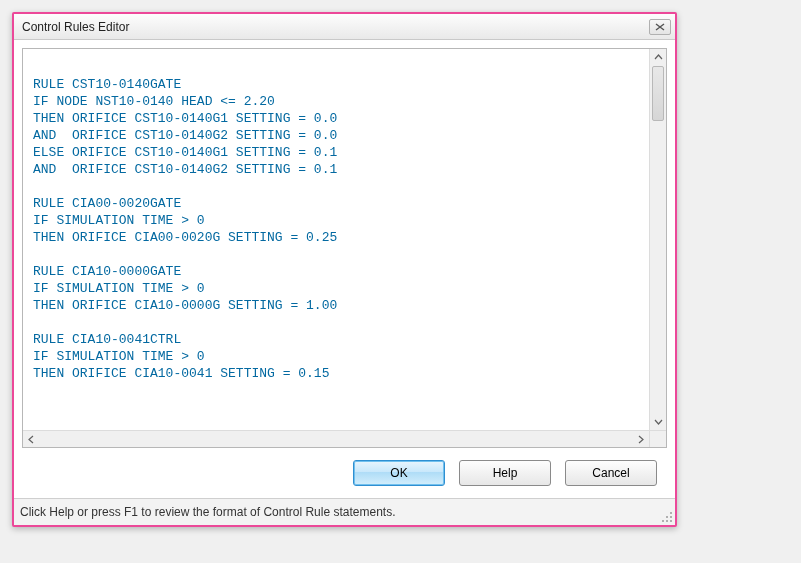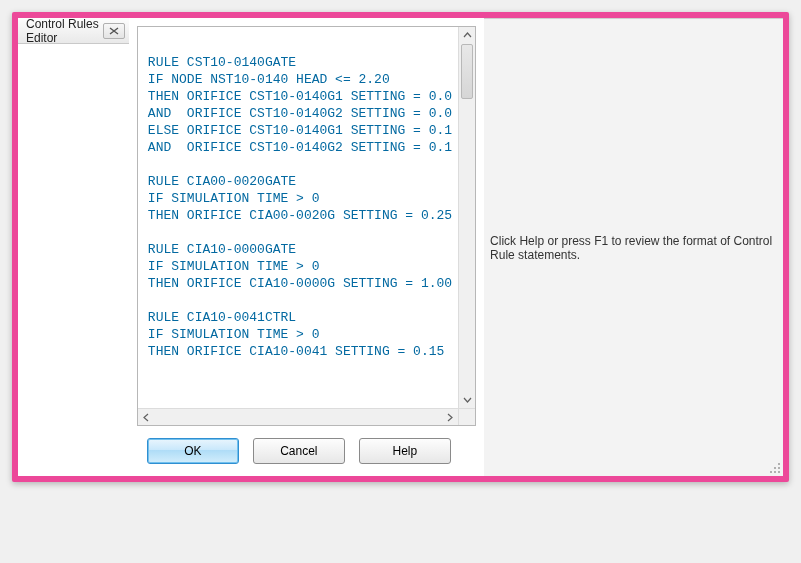--- a/index.html
+++ b/index.html
@@ -4,27 +4,27 @@
 <style>
   * { box-sizing: border-box; }
   body {
     margin: 0;
     padding: 12px;
     background: #f0f0f0;
     font-family: "Segoe UI", Tahoma, sans-serif;
     font-size: 12px;
   }
   .window {
-    width: 777px;
+    width: 665px;
     background: #fff;
-    border: 6px solid #ec4899;
+    border: 2px solid #ec4899;
     border-radius: 2px;
     box-shadow: 0 2px 6px rgba(0,0,0,0.25);
     display: flex;
-    flex-direction: row;
+    flex-direction: column;
   }
   .titlebar {
     height: 26px;
     background: linear-gradient(#fdfdfd, #e9e9e9);
     border-bottom: 1px solid #c9c9c9;
     display: flex;
     align-items: center;
     padding: 0 4px 0 8px;
   }
   .titlebar-text {
@@ -111,21 +111,21 @@
   .hscroll .track { flex:1; }
   .hscroll .corner {
     width:17px;
     border-left:1px solid #dcdcdc;
     background:#f0f0f0;
   }
   .arrow svg { display:block; }
 
   .button-row {
     display:flex;
-    justify-content:flex-start;
+    justify-content:flex-end;
     gap:14px;
     padding:12px 10px 12px 10px;
   }
   .btn {
     min-width:92px;
     height:26px;
     border:1px solid #8a8a8a;
     border-radius:3px;
     background: linear-gradient(#fdfdfd,#e7e7e7);
     font-size:12px;
@@ -230,22 +230,22 @@
                 <path d="M3 1 L7 4.5 L3 8" stroke="#606060" stroke-width="1.2" fill="none"></path>
               </svg>
           </span>
         </div>
         <div class="corner"></div>
       </div>
     </div>
 
     <div class="button-row">
       <div class="btn primary">OK</div>
+      <div class="btn">Help</div>
       <div class="btn">Cancel</div>
-      <div class="btn">Help</div>
     </div>
   </div>
 
   <div class="statusbar">
     <span>Click Help or press F1 to review the format of Control Rule statements.</span>
     <div class="resize-grip">
       <svg width="14" height="14" viewBox="0 0 14 14">
         <circle cx="12" cy="4" r="1" fill="#9a9a9a"></circle>
         <circle cx="8" cy="8" r="1" fill="#9a9a9a"></circle>
         <circle cx="12" cy="8" r="1" fill="#9a9a9a"></circle>

